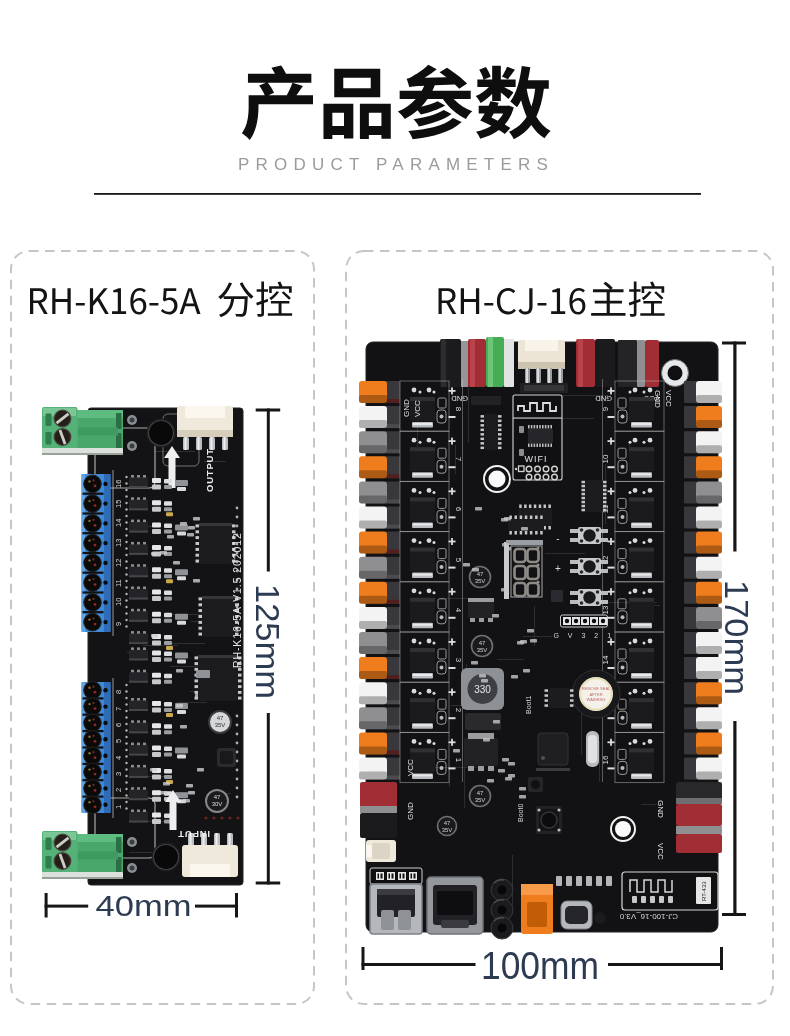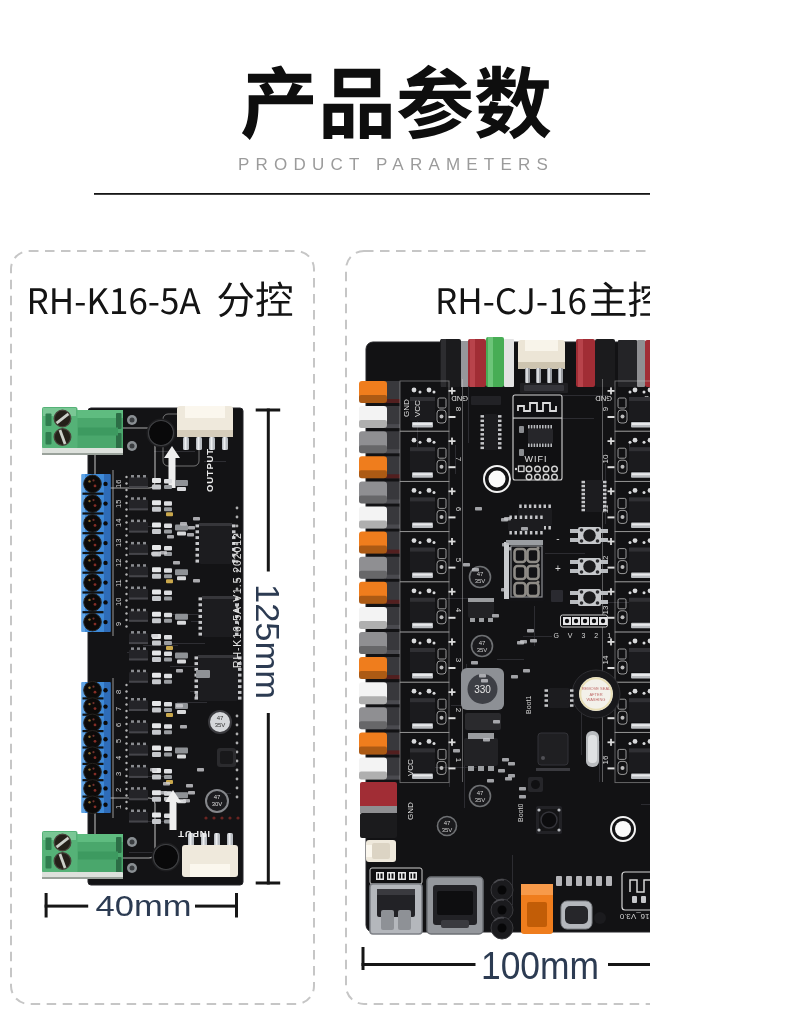--- a/index.html
+++ b/index.html
@@ -1,14 +1,14 @@
 <!DOCTYPE html>
 <html><head><meta charset="utf-8"><style>
 html,body{margin:0;padding:0;background:#fff;}
-#page{position:relative;width:650px;height:1036px;background:#fff;overflow:hidden;}
+#page{position:relative;width:790px;height:1036px;background:#fff;overflow:hidden;}
 </style></head><body>
 <div id="page">
 <svg width="790" height="1036" viewBox="0 0 790 1036">
 <g transform="translate(240,132)">
         <path d="M31.434 -64.272C32.682 -62.478 33.93 -60.294 34.944 -58.188H7.956V-49.296H25.896L19.188 -46.41C21.216 -43.524 23.478 -39.78 24.726 -36.816H8.658V-25.974C8.658 -18.018 8.034 -6.786 1.8719999999999999 1.248C3.978 2.418 8.19 6.084 9.75 7.956C17.004 -1.326 18.486 -15.99 18.486 -25.818V-27.69H73.008V-36.816H56.472L62.946 -45.942L52.416 -49.217999999999996C51.168 -45.474 48.828 -40.404 46.722 -36.816H28.626L34.008 -39.234C32.838 -42.12 30.264 -46.176 27.846 -49.296H71.37V-58.188H46.02C45.006 -60.684 43.056 -64.116 41.106 -66.612Z M103.27199999999999 -54.21H130.728V-43.758H103.27199999999999ZM94.224 -63.18V-34.866H140.244V-63.18ZM83.46 -28.314V7.02H92.352V3.042H103.974V6.552H113.334V-28.314ZM92.352 -5.928V-19.344H103.974V-5.928ZM119.886 -28.314V7.02H128.856V3.042H141.414V6.63H150.774V-28.314ZM128.856 -5.928V-19.344H141.414V-5.928Z M203.736 -21.918C197.262 -17.55 184.392 -14.274 173.628 -12.792C175.578 -10.842 177.684 -7.878 178.776 -5.616C190.632 -7.956 203.424 -11.934 211.536 -18.018ZM212.94 -14.04C204.36 -6.084 186.732 -2.496 168.246 -1.092C169.962 1.092 171.834 4.602 172.692 7.176C193.05 4.758 210.912 0.312 221.676 -10.062ZM169.338 -44.772C171.444 -45.474 174.018 -45.786 184.236 -46.254C183.456 -44.538 182.676 -42.9 181.74 -41.34H159.666V-33.072H175.812C170.976 -27.69 164.892 -23.4 157.794 -20.436C159.9 -18.72 163.41 -14.975999999999999 164.814 -13.104C169.416 -15.444 173.628 -18.252 177.528 -21.684C178.85399999999998 -20.28 180.024 -18.72 180.882 -17.55C188.68200000000002 -19.266 198.51 -22.542 205.218 -26.52L197.574 -30.732C193.82999999999998 -28.626 187.356 -26.676 181.272 -25.272C183.612 -27.69 185.718 -30.264 187.59 -33.072H202.878C208.572 -24.648 217.074 -17.316 225.966 -13.104C227.37 -15.444 230.178 -18.876 232.284 -20.67C225.34199999999998 -23.322 218.63400000000001 -27.846 213.642 -33.072H230.724V-41.34H192.426C193.284 -43.056 194.064 -44.85 194.766 -46.722L214.89 -47.502C216.606 -45.942 218.088 -44.46 219.18 -43.134L227.136 -48.438C222.69 -53.352 213.798 -59.982 207.012 -64.35L199.602 -59.67C201.786 -58.188 204.126 -56.472 206.466 -54.678L184.626 -54.132C188.838 -56.706 192.972 -59.592 196.716 -62.634L188.292 -67.236C182.832 -61.854 175.11 -57.096 172.614 -55.77C170.274 -54.444 168.48 -53.586 166.608 -53.274C167.544 -50.856 168.87 -46.566 169.338 -44.772Z M267.072 -65.364C265.824 -62.4 263.64 -58.11 261.924 -55.38L267.852 -52.728C269.88 -55.146 272.376 -58.734 274.95 -62.244ZM263.172 -18.564C261.76800000000003 -15.834 259.896 -13.416 257.79 -11.31L251.394 -14.43L253.734 -18.564ZM240.24 -11.466C243.828 -10.062 247.65 -8.19 251.394 -6.24C246.948 -3.51 241.722 -1.482 236.028 -0.23399999999999999C237.588 1.404 239.382 4.68 240.24 6.786C247.26 4.836 253.578 2.028 258.882 -1.95C261.144 -0.546 263.172 0.858 264.81 2.106L270.348 -3.978C268.788 -5.07 266.838 -6.24 264.81 -7.4879999999999995C268.788 -12.012 271.83 -17.628 273.78 -24.57L268.71 -26.442L267.306 -26.13H257.478L258.726 -29.172L250.458 -30.654C249.912 -29.172 249.288 -27.69 248.586 -26.13H238.68V-18.564H244.686C243.204 -15.912 241.644 -13.494 240.24 -11.466ZM239.226 -62.166C241.098 -59.124 242.97 -55.068 243.516 -52.416H237.354V-45.084H248.898C245.31 -41.262 240.318 -37.83 235.716 -35.958C237.432 -34.242 239.46 -31.2 240.552 -29.094C244.452 -31.278 248.586 -34.476 252.174 -38.064V-31.122H260.832V-39.546C263.796 -37.206 266.838 -34.632 268.554 -32.994L273.468 -39.467999999999996C272.064 -40.482 267.774 -43.056 264.186 -45.084H275.652V-52.416H260.832V-66.3H252.174V-52.416H244.14L250.614 -55.224C249.99 -58.032 247.962 -62.01 245.934 -64.974ZM281.736 -66.066C280.02 -52.026 276.51 -38.688 270.27 -30.576C272.142 -29.25 275.652 -26.208 276.978 -24.648C278.46 -26.754 279.864 -29.094 281.112 -31.668C282.594 -25.74 284.388 -20.202 286.65 -15.288C282.594 -8.736 276.9 -3.822 269.022 -0.23399999999999999C270.582 1.56 273.078 5.46 273.858 7.332C281.19 3.588 286.884 -1.092 291.252 -6.942C294.762 -1.56 299.13 2.964 304.512 6.318C305.83799999999997 3.978 308.568 0.624 310.596 -1.014C304.668 -4.29 299.988 -9.204 296.322 -15.288C300.06600000000003 -23.01 302.406 -32.214 303.88800000000003 -43.212H308.802V-51.87H287.898C288.834 -56.082 289.692 -60.372 290.31600000000003 -64.818ZM295.152 -43.212C294.372 -36.582 293.202 -30.654 291.408 -25.506C289.302 -30.966 287.742 -36.894 286.65 -43.212Z" fill="#0e0e0e"></path>
       </g>
       <text x="396" y="170" font-size="17" letter-spacing="6.2" fill="#9b9b9b" text-anchor="middle" font-family="Liberation Sans, sans-serif">PRODUCT PARAMETERS</text>
       <rect x="94" y="193" width="607" height="1.8" fill="#161616"></rect>
       <rect x="11" y="251" width="303" height="753" rx="18" fill="none" stroke="#c6c6c6" stroke-width="2" stroke-dasharray="9.5 6.5"></rect>
       <rect x="346" y="251" width="427" height="753" rx="18" fill="none" stroke="#c6c6c6" stroke-width="2" stroke-dasharray="9.5 6.5"></rect>

